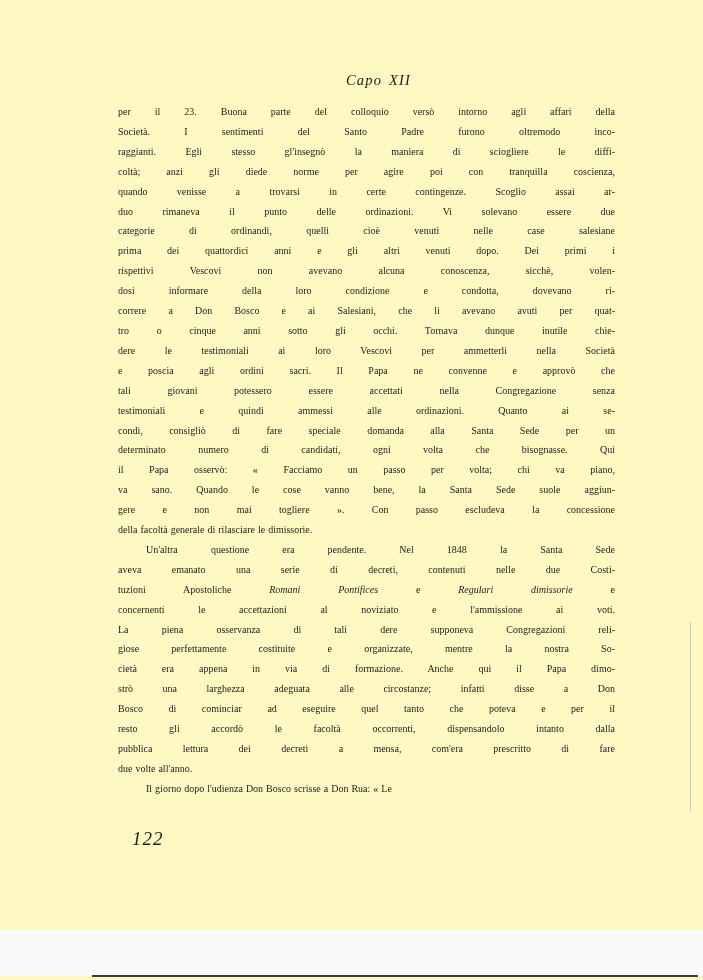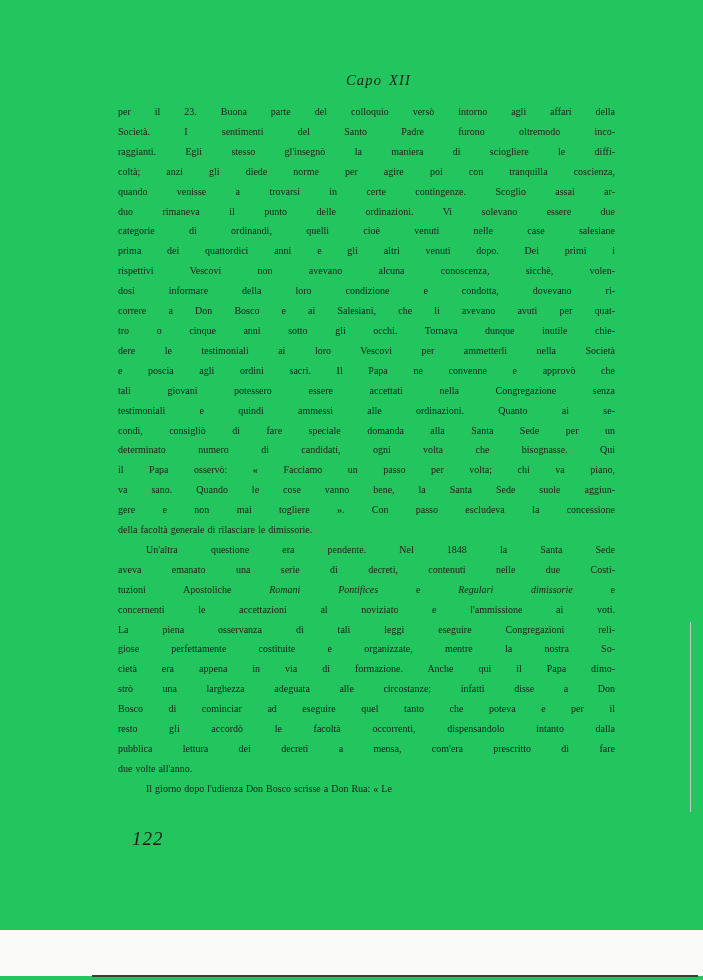--- a/index.html
+++ b/index.html
@@ -4,21 +4,21 @@
 <style>
   html, body {
     margin: 0;
     padding: 0;
     background: #ffffff;
   }
   .page {
     position: relative;
     width: 703px;
     height: 980px;
-    background: #22c55e;
+    background: #fef9c3;
     font-family: "Liberation Serif", "DejaVu Serif", serif;
     color: #1c1c1c;
     overflow: hidden;
   }
   .running-head {
     position: absolute;
     top: 72px;
     left: 130px;
     width: 497px;
     text-align: center;
@@ -110,21 +110,21 @@
         <div class="line"><span>il Papa osservò: « Facciamo un passo per volta; chi va piano,</span></div>
         <div class="line"><span>va sano. Quando le cose vanno bene, la Santa Sede suole aggiun-</span></div>
         <div class="line"><span>gere e non mai togliere ». Con passo escludeva la concessione</span></div>
         <div class="line last"><span>della facoltà generale di rilasciare le dimissorie.</span></div>
       </div>
       <div class="paragraph">
         <div class="line indent"><span>Un'altra questione era pendente. Nel 1848 la Santa Sede</span></div>
         <div class="line"><span>aveva emanato una serie di decreti, contenuti nelle due Costi-</span></div>
         <div class="line"><span>tuzioni Apostoliche </span><em>Romani Pontifices</em><span> e </span><em>Regulari dimissorie</em><span> e</span></div>
         <div class="line"><span>concernenti le accettazioni al noviziato e l'ammissione ai voti.</span></div>
-        <div class="line"><span>La piena osservanza di tali leggi eseguire Congregazioni reli-</span></div>
+        <div class="line"><span>La piena osservanza di tali dere supponeva Congregazioni reli-</span></div>
         <div class="line"><span>giose perfettamente costituite e organizzate, mentre la nostra So-</span></div>
         <div class="line"><span>cietà era appena in via di formazione. Anche qui il Papa dimo-</span></div>
         <div class="line"><span>strò una larghezza adeguata alle circostanze; infatti disse a Don</span></div>
         <div class="line"><span>Bosco di cominciar ad eseguire quel tanto che poteva e per il</span></div>
         <div class="line"><span>resto gli accordò le facoltà occorrenti, dispensandolo intanto dalla</span></div>
         <div class="line"><span>pubblica lettura dei decreti a mensa, com'era prescritto di fare</span></div>
         <div class="line last"><span>due volte all'anno.</span></div>
       </div>
       <div class="paragraph">
         <div class="line last indent"><span>Il giorno dopo l'udienza Don Bosco scrisse a Don Rua: « Le</span></div>

